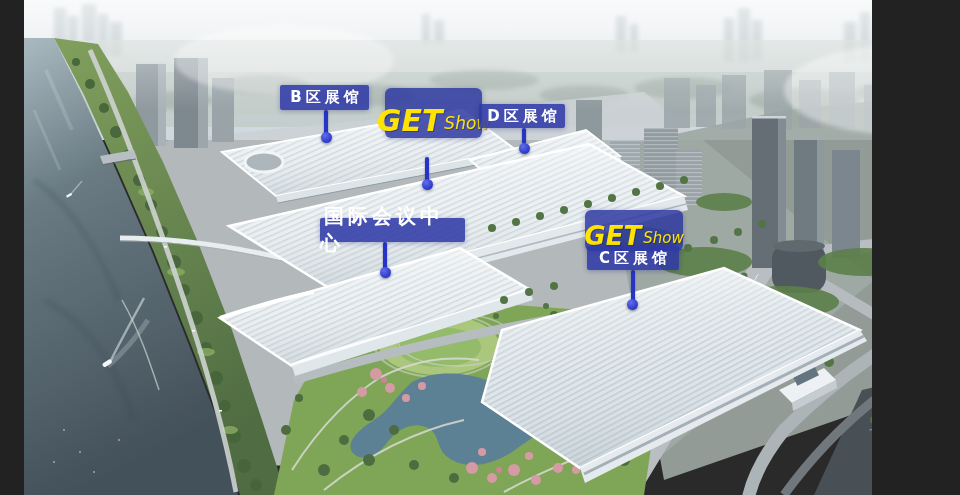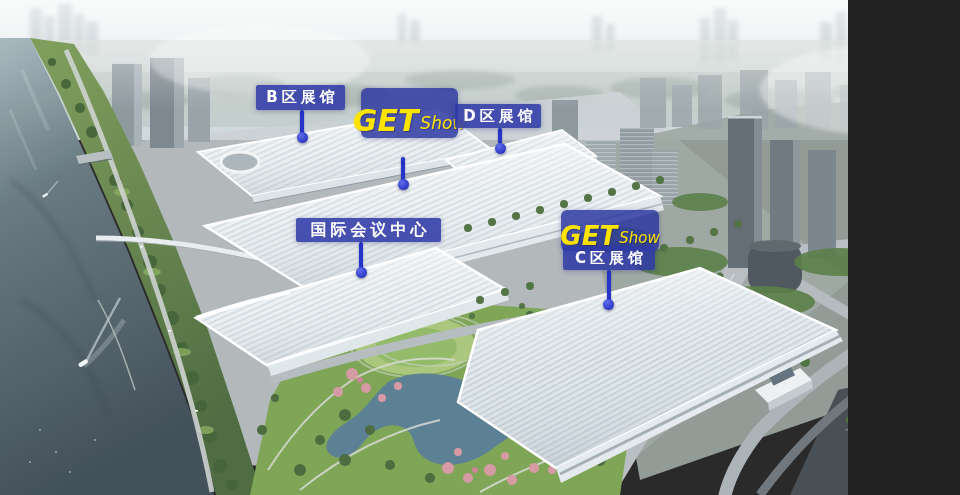--- a/index.html
+++ b/index.html
@@ -1,24 +1,24 @@
 <!DOCTYPE html>
 <html><head>
 <meta charset="utf-8">
 <style>
   html,body{margin:0;padding:0;background:#222;}
   .stage{position:relative;width:848px;height:495px;overflow:hidden;
-         font-family:"DejaVu Sans","Liberation Sans",sans-serif;}
+         font-family:"DejaVu Sans","Liberation Sans",sans-serif;margin-left:24px;}
   .stage svg{position:absolute;left:0;top:0;}
   
   .anno{position:absolute;background:rgba(47,58,166,.87);color:#fff;
         display:flex;align-items:center;justify-content:center;
         font-weight:700;font-size:15px;letter-spacing:4px;border-radius:2px;
         box-shadow:0 1px 5px rgba(25,35,120,.35);text-indent:4px;}
-  .anno.wide{font-size:16px;letter-spacing:4px;justify-content:center;}
+  .anno.wide{font-size:20px;letter-spacing:4px;justify-content:center;}
   
   .logo{position:absolute;background:rgba(44,55,160,.84);display:flex;
         align-items:flex-end;justify-content:center;padding-bottom:5px;
         border-radius:6px;box-shadow:0 1px 5px rgba(25,35,120,.35);}
   .logo .get{font-style:italic;font-weight:900;font-size:30px;line-height:.85;
         color:#ffe400;letter-spacing:0;text-shadow:1px 1px 0 rgba(15,25,80,.4);}
   .logo .show{font-style:italic;font-weight:400;font-size:17px;line-height:1;
         color:#ffe400;margin-left:2px;margin-bottom:1px;
         text-shadow:1px 1px 0 rgba(15,25,80,.4);}
   .logo.small{padding-bottom:4px;}

